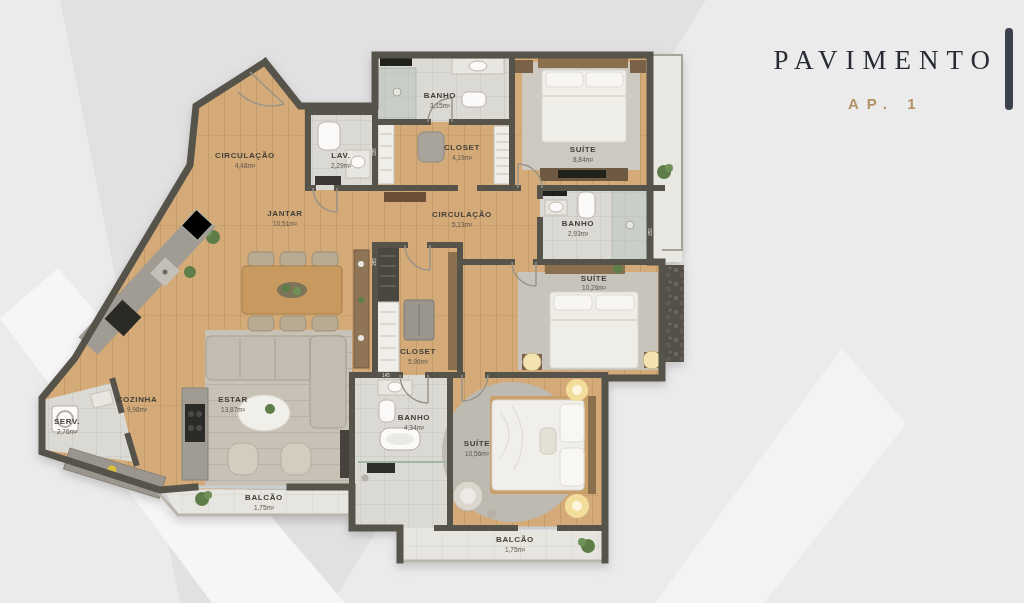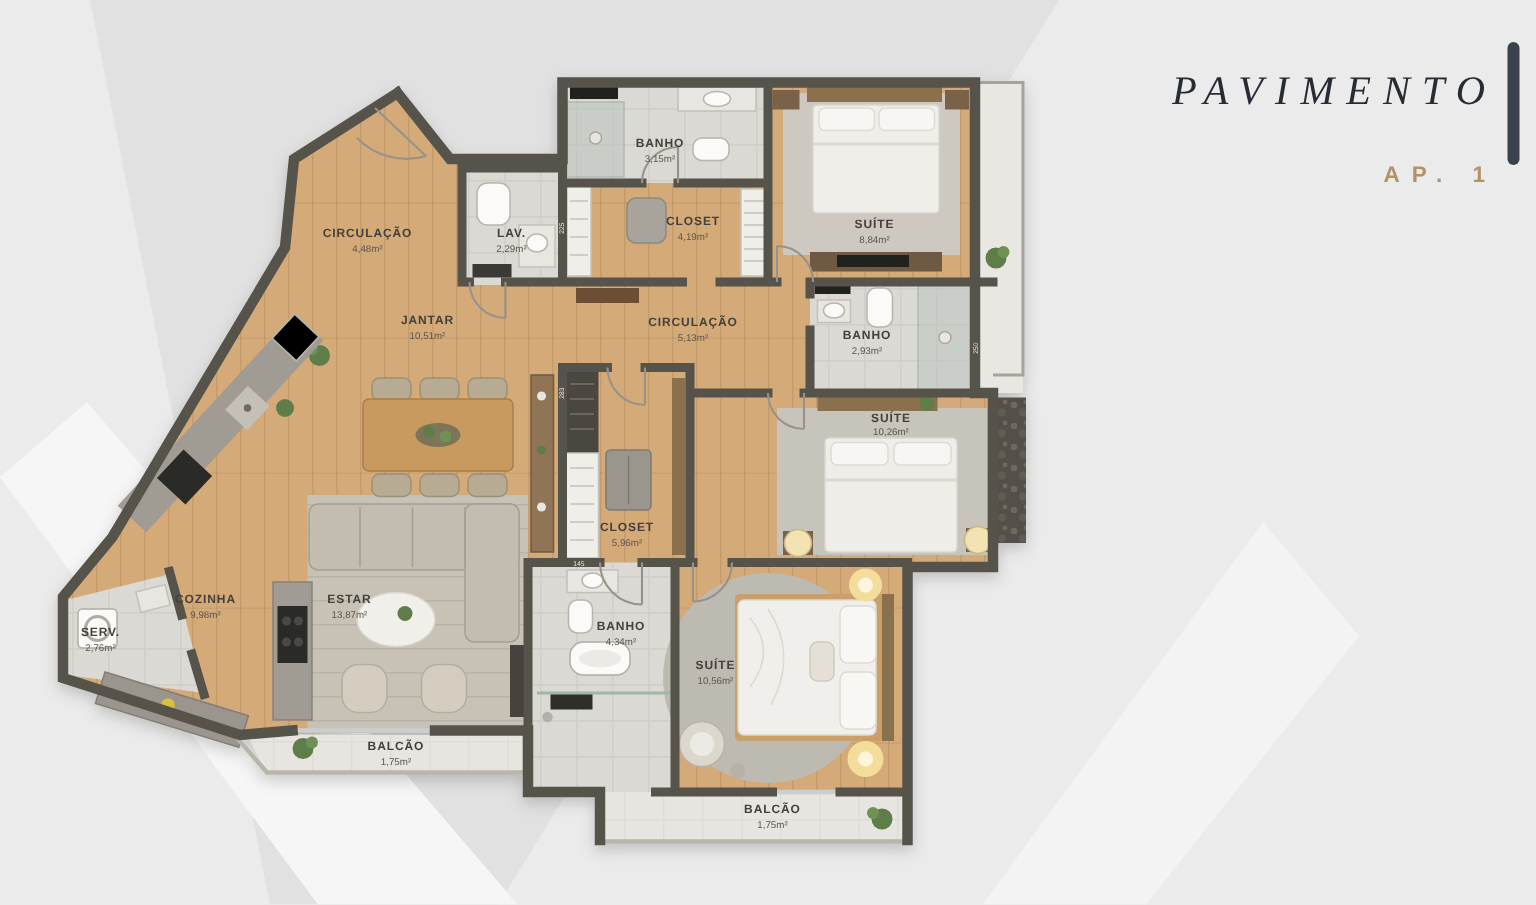--- a/index.html
+++ b/index.html
@@ -5,23 +5,23 @@
   html,body{margin:0;padding:0;width:1024px;height:603px;overflow:hidden;
     background:#ebebec;font-family:"Liberation Sans",sans-serif;}
   .stage{position:relative;width:1024px;height:603px;}
   svg{position:absolute;left:0;top:0;}
   .room-name{font-family:"Liberation Sans",sans-serif;font-size:8px;font-weight:bold;
     letter-spacing:.6px;fill:#45413a;}
   .room-area{font-family:"Liberation Sans",sans-serif;font-size:6.5px;fill:#5b564c;}
   .dim{font-family:"Liberation Sans",sans-serif;font-size:4.5px;fill:#e9e5dc;}
   .title-block{position:absolute;top:42px;right:26px;text-align:right;z-index:5;}
   .title-line{font-family:"Liberation Serif",serif;font-size:27px;letter-spacing:8px;
-    color:#272b33;line-height:36px;white-space:nowrap;font-style:italic;}
-  .ap-line{margin-top:30px;font-family:"Liberation Sans",sans-serif;font-size:15px;
-    font-weight:bold;letter-spacing:8px;color:#b29368;}
+    color:#272b33;line-height:36px;white-space:nowrap;}
+  .ap-line{margin-top:17px;font-family:"Liberation Sans",sans-serif;font-size:15px;
+    font-weight:bold;letter-spacing:8px;color:#b29368;text-align:center;}
   .accent-bar{position:absolute;top:28px;right:11px;width:8px;height:82px;
     border-radius:4px;background:#3b414d;z-index:5;}
 </style>
 </head>
 <body>
 
 <div class="stage">
 
 <svg width="1024" height="603" viewBox="0 0 1024 603">
   <defs>

